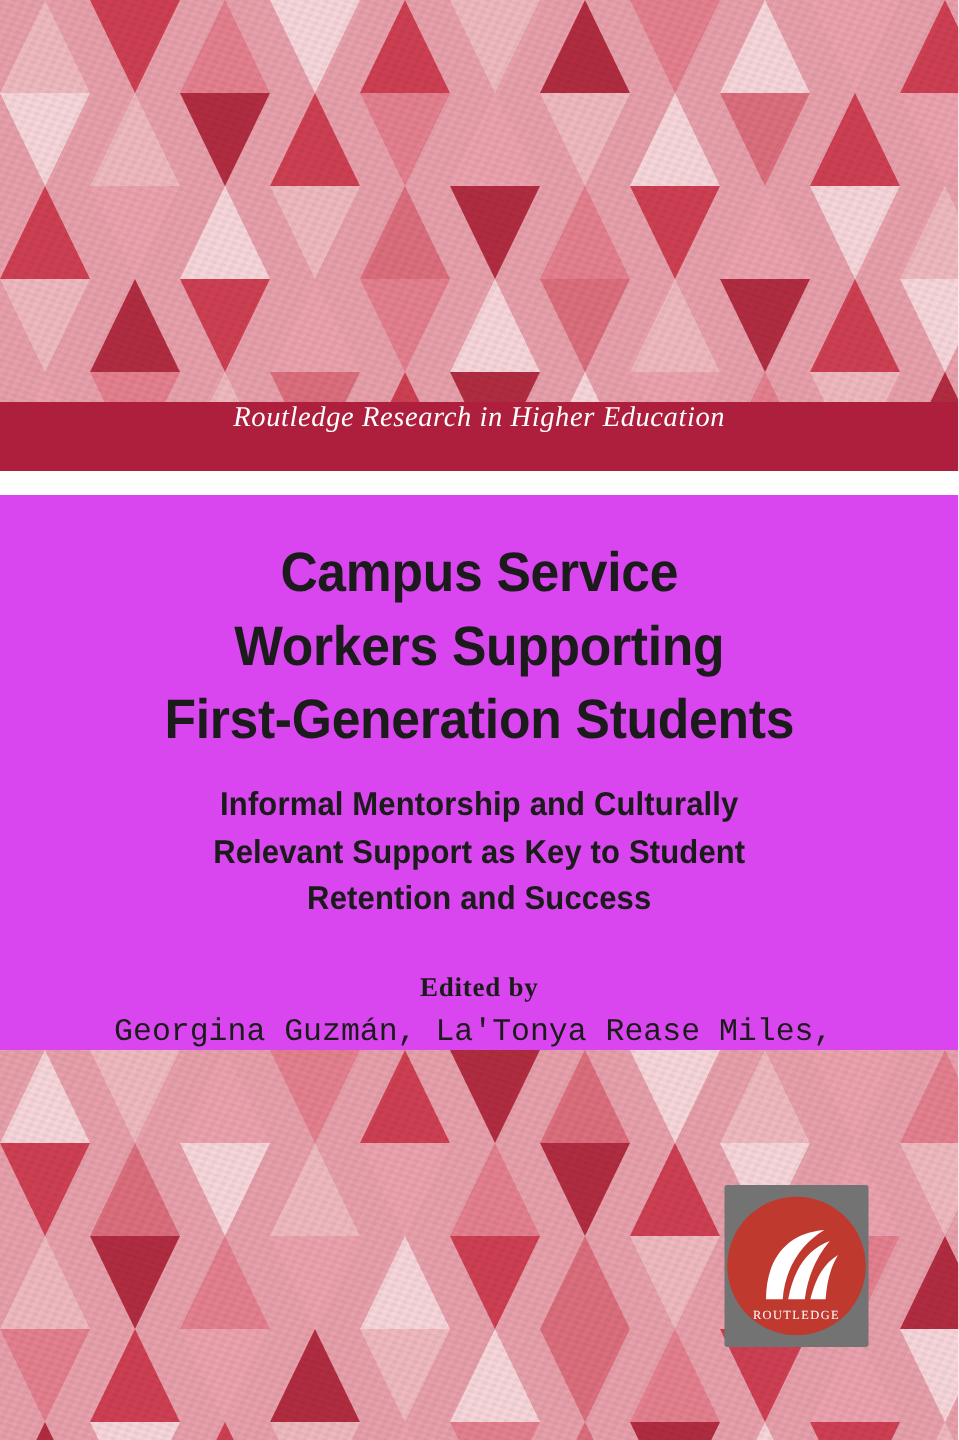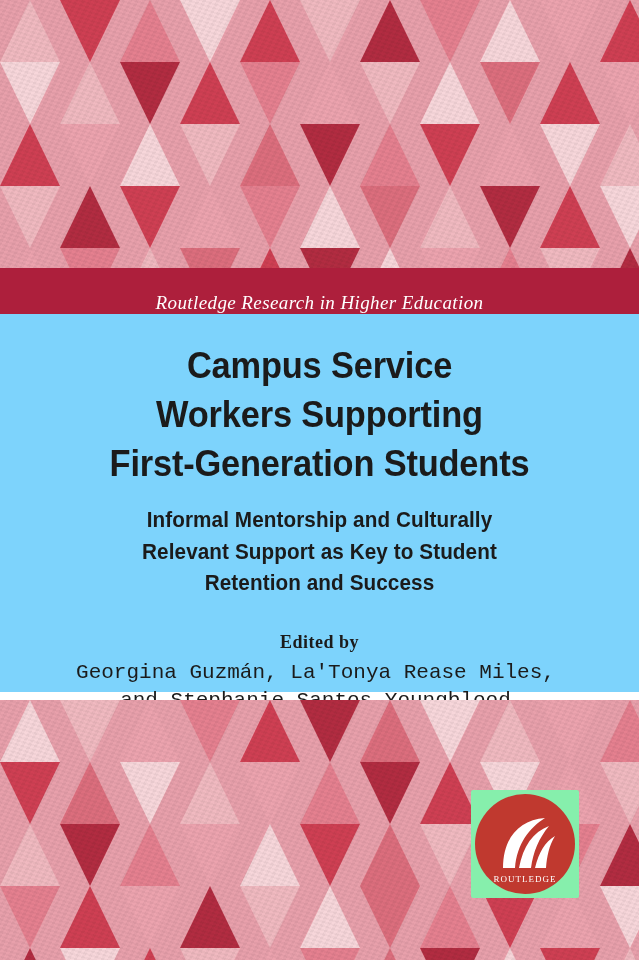--- a/index.html
+++ b/index.html
@@ -74,39 +74,39 @@
 
   
   .series-band {
     position: absolute;
     left: 0;
     top: 268px;
     width: 639px;
     height: 46px;
     background: #ad1f3c;
     display: flex;
-    align-items: flex-end;
+    align-items: flex-start;
     justify-content: center;
   }
   .series-band .series-text {
     font-family: "Liberation Serif", serif;
     font-style: italic;
     color: #ffffff;
     font-size: 19px;
     letter-spacing: 0.4px;
   }
 
   
   .panel {
     position: absolute;
     left: 0;
-    top: 314px;
+    top: 330px;
     width: 639px;
     height: 378px;
-    background: #7dd3fc;
+    background: #d946ef;
     text-align: center;
   }
 
   .title {
     margin: 0;
     padding: 28px 46px 0 46px;
     color: #1b1b1b;
     font-family: "Liberation Sans", sans-serif;
     font-weight: bold;
     font-size: 37px;
@@ -144,23 +144,23 @@
     font-family: Liberation Mono, monospace;
     font-size: 21px;
     line-height: 1.34;
   }
 
   
   .logo {
     position: absolute;
     right: 60px;
     bottom: 62px;
-    width: 108px;
+    width: 96px;
     height: 108px;
-    background: #86efac;
+    background: #737373;
     border-radius: 2px;
     display: flex;
     align-items: center;
     justify-content: center;
   }
   .logo svg { display: block; }
 </style>
 </head>
 <body>
 

